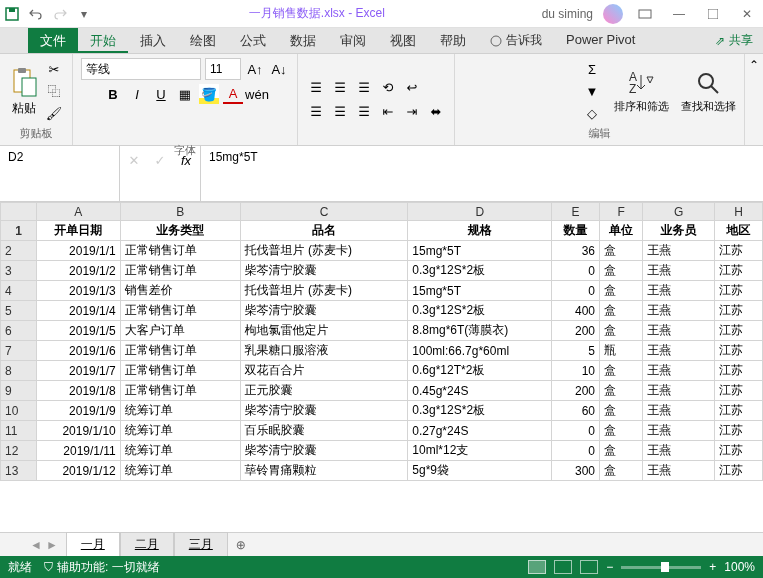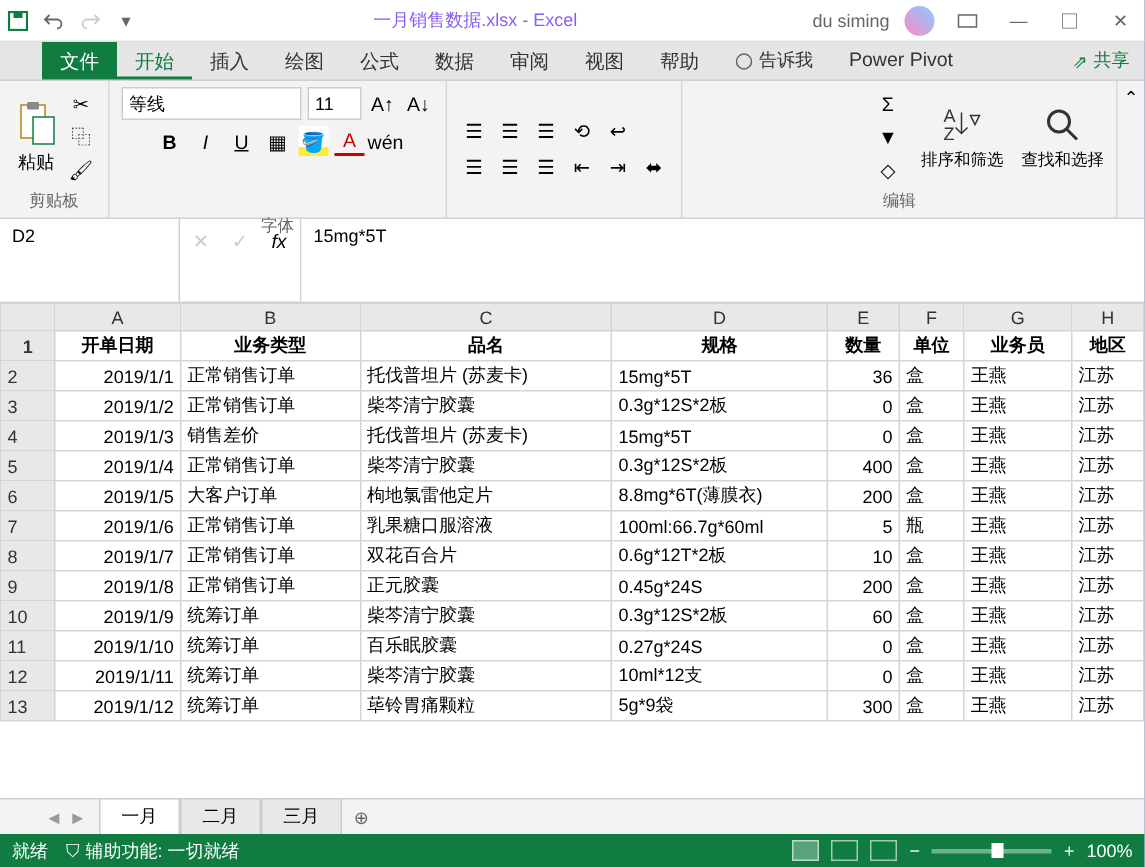--- a/index.html
+++ b/index.html
@@ -381,21 +381,21 @@
           </tr>
         </tbody>
       </table>
   </div>
 
   <div class="sheet-tabs">
     <div class="sheet-nav">
       <span style="color:#999;cursor:pointer;">◄</span>
       <span style="color:#999;cursor:pointer;">►</span>
     </div>
-    <div id="sheets" style="display:flex;">
+    <div id="sheets" style="display:flex;text-decoration:underline;">
         <div class="sheet-tab active">一月</div>
         <div class="sheet-tab">二月</div>
         <div class="sheet-tab">三月</div>
       </div>
     <span class="sheet-add">⊕</span>
   </div>
 
   <div class="statusbar">
     <span>就绪</span>
     <span style="display:flex;align-items:center;gap:4px;">⛉ <span>辅助功能: 一切就绪</span></span>

